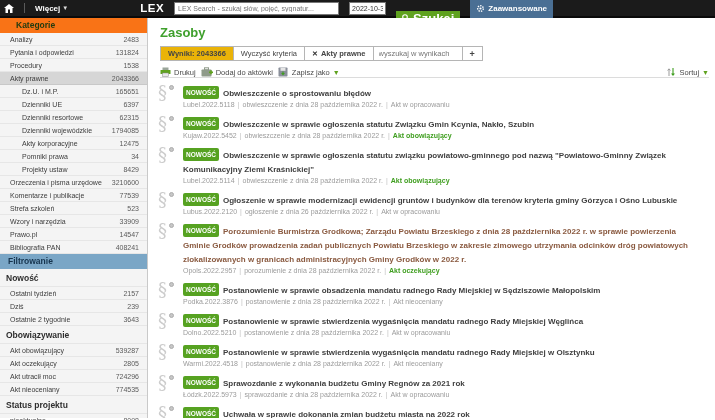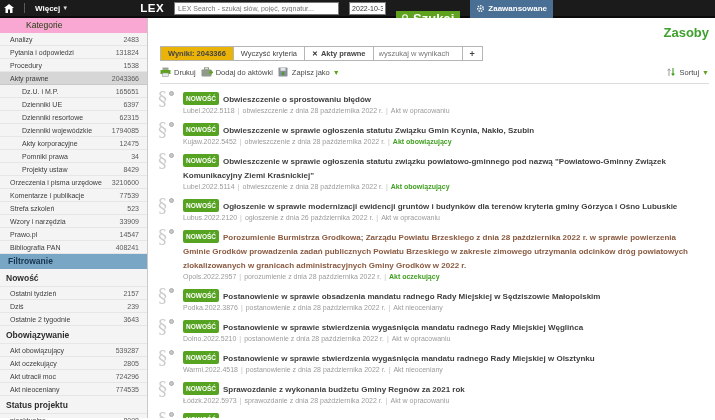--- a/index.html
+++ b/index.html
@@ -21,46 +21,46 @@
   .btn-search{height:14px;background:#5fa21e;color:#fff;font-size:13px;font-weight:bold;
     border:none;display:flex;align-items:center;gap:3px;padding:0 6px;cursor:pointer;
     font-family:"Liberation Sans",sans-serif;margin-top:20px;}
   .btn-adv{height:26px;background:#4a6f94;color:#fff;font-size:8px;font-weight:bold;
     border:none;display:flex;align-items:center;gap:3px;padding:0 6px;cursor:pointer;
     font-family:"Liberation Sans",sans-serif;}
 
   
   .layout{display:flex;height:400px;}
   .sidebar{width:148px;background:#f4f4f4;border-right:1px solid #c9c9c9;flex-shrink:0;}
-  .cat-header{background:#f9a8d4;color:#243b10;height:15px;line-height:15px;
-    padding-left:26px;font-weight:normal;font-size:8.5px;}
+  .cat-header{background:#f97316;color:#243b10;height:15px;line-height:15px;
+    padding-left:16px;font-weight:bold;font-size:8.5px;}
   .filter-header{background:#7aa6c6;color:#16344e;height:15px;line-height:15px;
     padding-left:8px;font-weight:bold;font-size:8.5px;}
   .srow{display:flex;justify-content:space-between;align-items:center;height:13px;
     padding:0 8px 0 10px;border-bottom:1px solid #e6e6e6;color:#3c3c3c;font-size:7px;cursor:pointer;}
   .srow.child{padding-left:22px;}
   .srow.sel{background:#d6d6d6;border-bottom:1px solid #c8c8c8;}
   .count{color:#5a5a5a;}
   .fsec-title{font-size:8.5px;font-weight:bold;color:#2e2e2e;padding:4px 0 3px 6px;
     border-bottom:1px solid #e6e6e6;}
 
   
   .main{flex:1;padding:5px 6px 0 10px;overflow:hidden;background:#fff;}
-  .page-title{font-size:13px;color:#3fa02d;font-weight:bold;margin:2px 0 6px 2px;text-align:right;}
+  .page-title{font-size:13px;color:#3fa02d;font-weight:bold;margin:2px 0 6px 2px;}
   .tabbar{display:flex;align-items:stretch;font-size:7.5px;margin-left:2px;height:15px;}
   .tab{border:1px solid #b5b5b5;padding:0 7px;background:#fff;color:#444;
     display:flex;align-items:center;gap:3px;margin-right:-1px;cursor:pointer;white-space:nowrap;}
   .tab.active{background:#eab308;font-weight:bold;}
   .tab.chip{font-weight:bold;}
   .x-ico{color:#333;font-weight:bold;font-size:7px;}
   .tab-input{border:1px solid #b5b5b5;width:90px;font-size:7.5px;padding:0 5px;
     margin-right:-1px;font-family:"Liberation Sans",sans-serif;color:#333;}
   .tab.plus{font-weight:bold;font-size:9px;}
   .toolbar{display:flex;align-items:center;gap:5px;margin:6px 0 0 2px;font-size:7.5px;
-    color:#4a4a4a;border-bottom:1px solid #dcdcdc;padding-bottom:6px;}
+    color:#4a4a4a;border-bottom:1px solid #dcdcdc;}
   .tool{display:flex;align-items:center;gap:3px;cursor:pointer;}
   .tool svg{display:block;}
   .chev-g{color:#5fa21e;font-size:7px;}
   .tspacer{flex:1;}
 
   
   .results{margin-top:7px;}
   .result{display:flex;margin-bottom:8px;}
   .ricon{width:25px;flex-shrink:0;position:relative;color:#cccccc;font-size:18px;
     line-height:15px;font-family:"DejaVu Serif",serif;}

